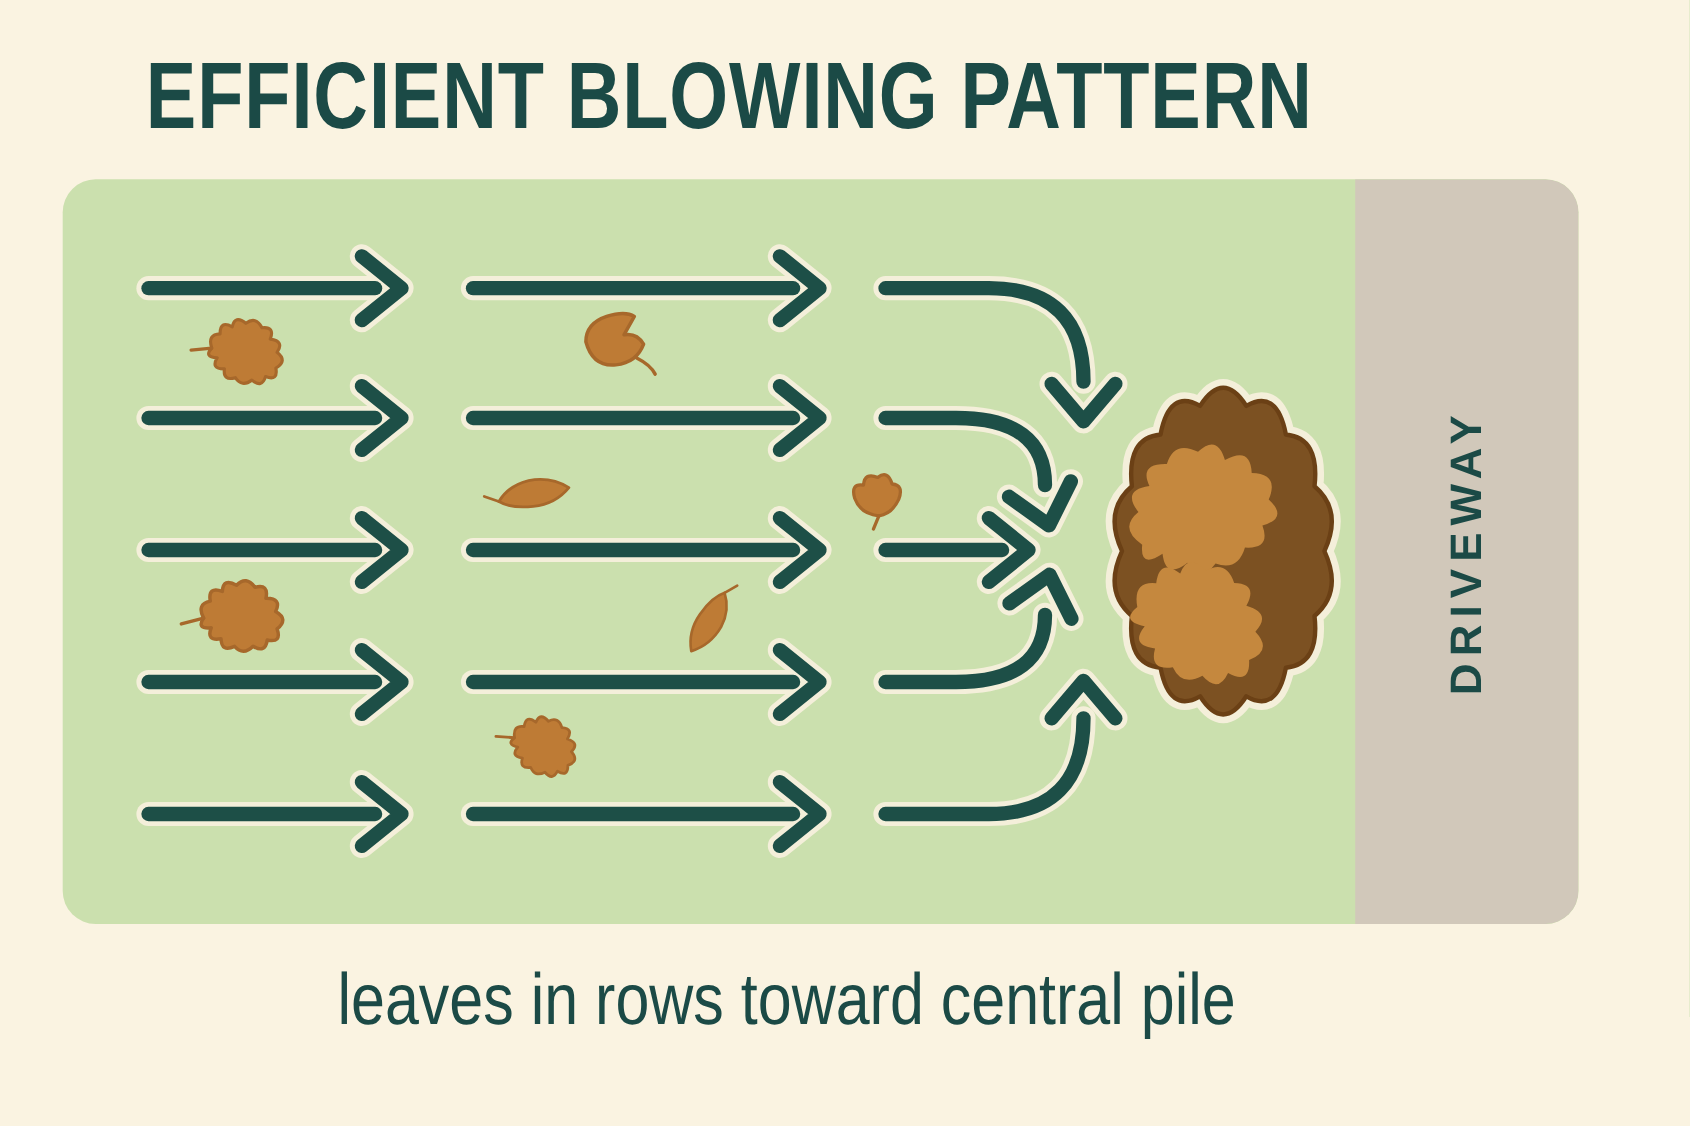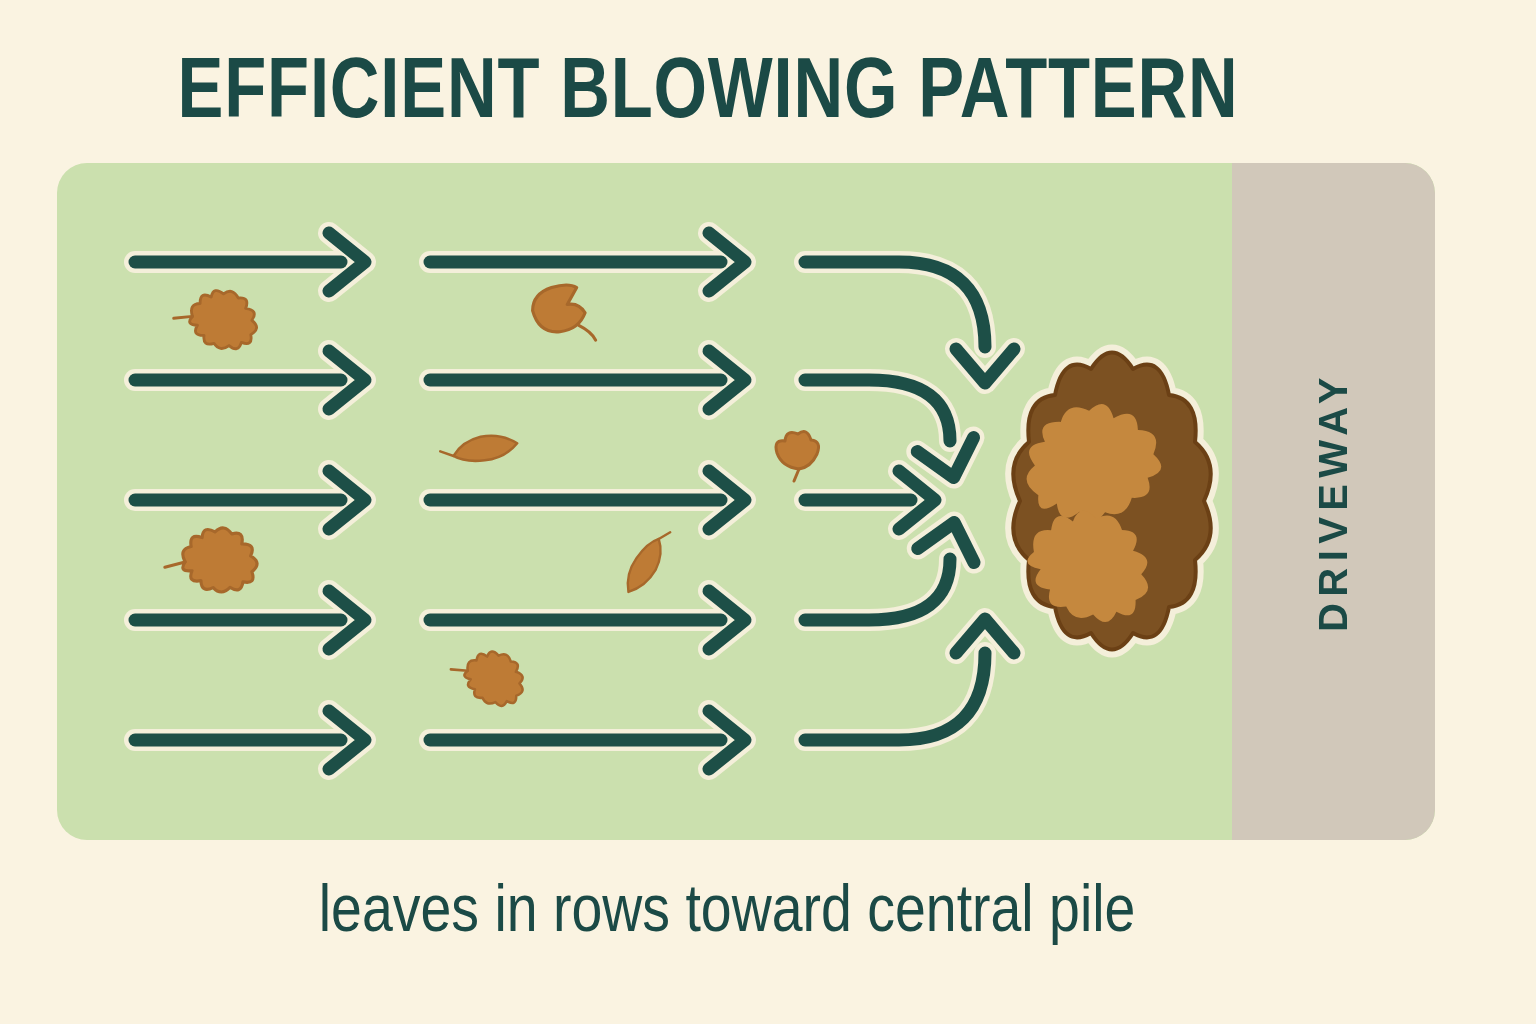--- a/index.html
+++ b/index.html
@@ -12,21 +12,20 @@
   *{margin:0;padding:0;box-sizing:border-box;}
   html,body{width:1536px;height:1024px;}
   body{
     background:var(--background);
     font-family:"Liberation Sans", sans-serif;
     position:relative; overflow:hidden;
   }
   .title-wrap{
     position:absolute; top:44px; left:0; width:1324px;
     text-align:left;
-    padding-left:45px;
   }
   .title-wrap h1{
     display:inline-block;
     font-size:86px; font-weight:700; line-height:1;
     letter-spacing:1px;
     color:var(--text-teal);
     transform:scaleX(0.80); transform-origin:50% 50%;
     white-space:nowrap;
   }
   .panel{
@@ -48,21 +47,20 @@
     transform:rotate(-90deg);
     font-size:40px; font-weight:700;
     letter-spacing:0.16em;
     color:var(--text-teal);
     white-space:nowrap;
   }
   .panel svg{position:absolute; left:0; top:0; width:1378px; height:677px;}
   .caption-wrap{
     position:absolute; top:872px; left:0; width:1431px;
     text-align:center;
-    margin-left:12px;
   }
   .caption-wrap p{
     display:inline-block;
     font-size:66px; font-weight:400; line-height:1.1;
     color:var(--text-teal);
     transform:scaleX(0.84); transform-origin:50% 50%;
     white-space:nowrap;
   }
   
   .halo-stroke{stroke:var(--halo); stroke-width:22; fill:none;

